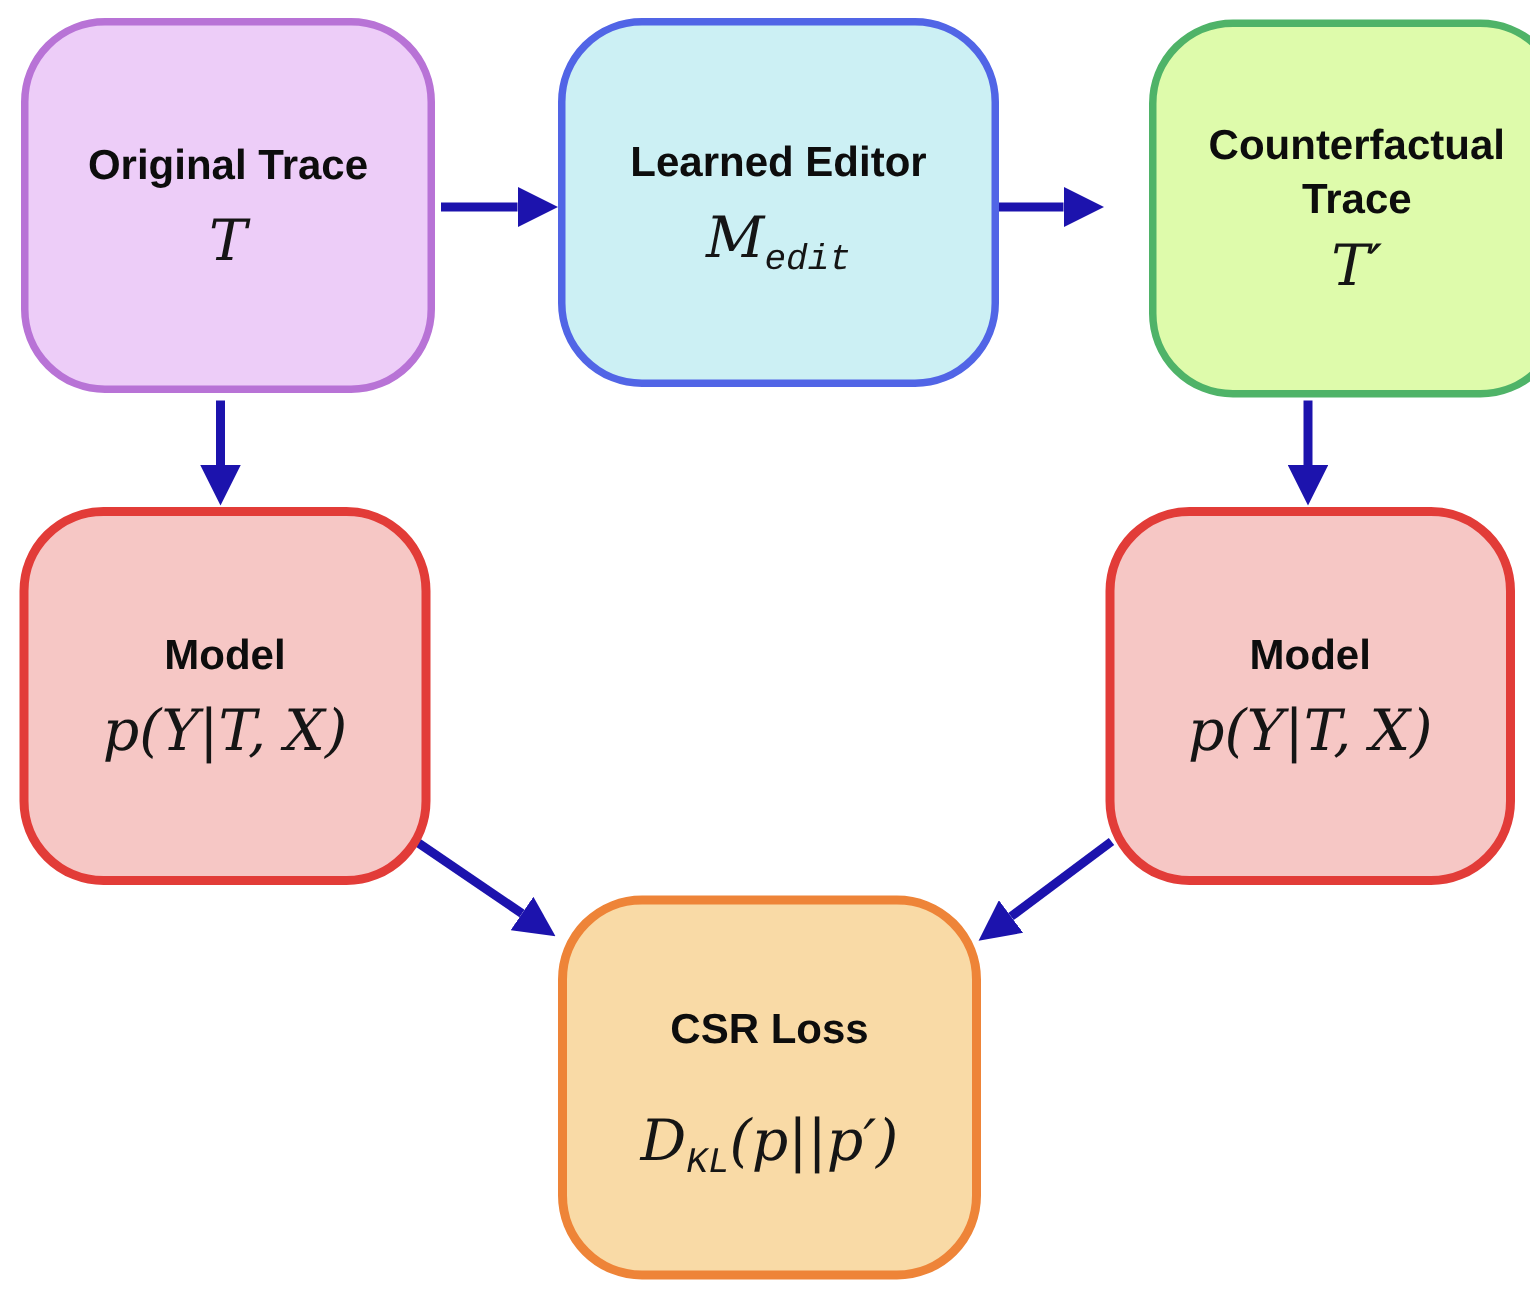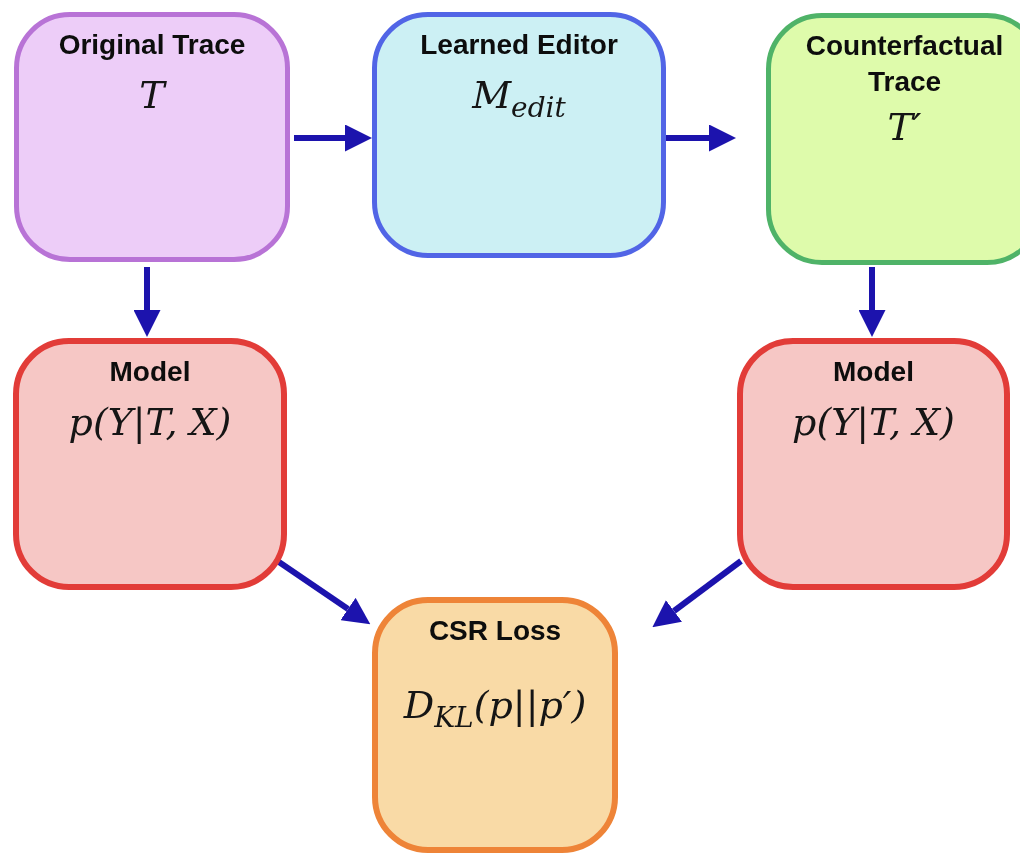--- a/index.html
+++ b/index.html
@@ -28,41 +28,43 @@
     stroke-width: 6;
     fill: none;
   }
   .node {
     position: absolute;
     box-sizing: border-box;
     border-radius: 56px;
     display: flex;
     flex-direction: column;
     align-items: center;
+    justify-content: center;
     text-align: center;
     padding: 10px 36px;
   }
   .node-title {
     font-weight: 700;
     font-size: 28px;
     line-height: 1.3;
     color: #0d0d0d;
     letter-spacing: 0;
   }
   .node-math {
     margin-top: 12px;
     font-family: "DejaVu Serif", serif;
     font-style: italic;
     font-size: 38px;
     line-height: 1.1;
     color: #151515;
   }
   .node-math sub {
-    font-size: 28px;
+    font-size: 24px;
     line-height: 0;
+    font-family: Liberation Mono, monospace;
   }
   .node-original {
     left: 14px; top: 12px; width: 276px; height: 250px;
     background: #edcdf8;
     border: 5px solid #b873d6;
   }
   .node-editor {
     left: 372px; top: 12px; width: 294px; height: 246px;
     background: #ccf0f4;
     border: 5px solid #5165e6;
@@ -78,21 +80,21 @@
     left: 13px; top: 338px; width: 274px; height: 252px;
     background: #f6c7c5;
     border: 6px solid #e23c38;
   }
   .node-model-right {
     left: 737px; top: 338px; width: 273px; height: 252px;
     background: #f6c7c5;
     border: 6px solid #e23c38;
   }
   .node-csr {
-    left: 372px; top: 597px; width: 246px; height: 256px;
+    left: 372px; top: 597px; width: 282px; height: 256px;
     background: #f9daa6;
     border: 6px solid #ee8438;
     gap: 24px;
   }
 </style>
 </head>
 <body>
 
 <div class="canvas">
 

